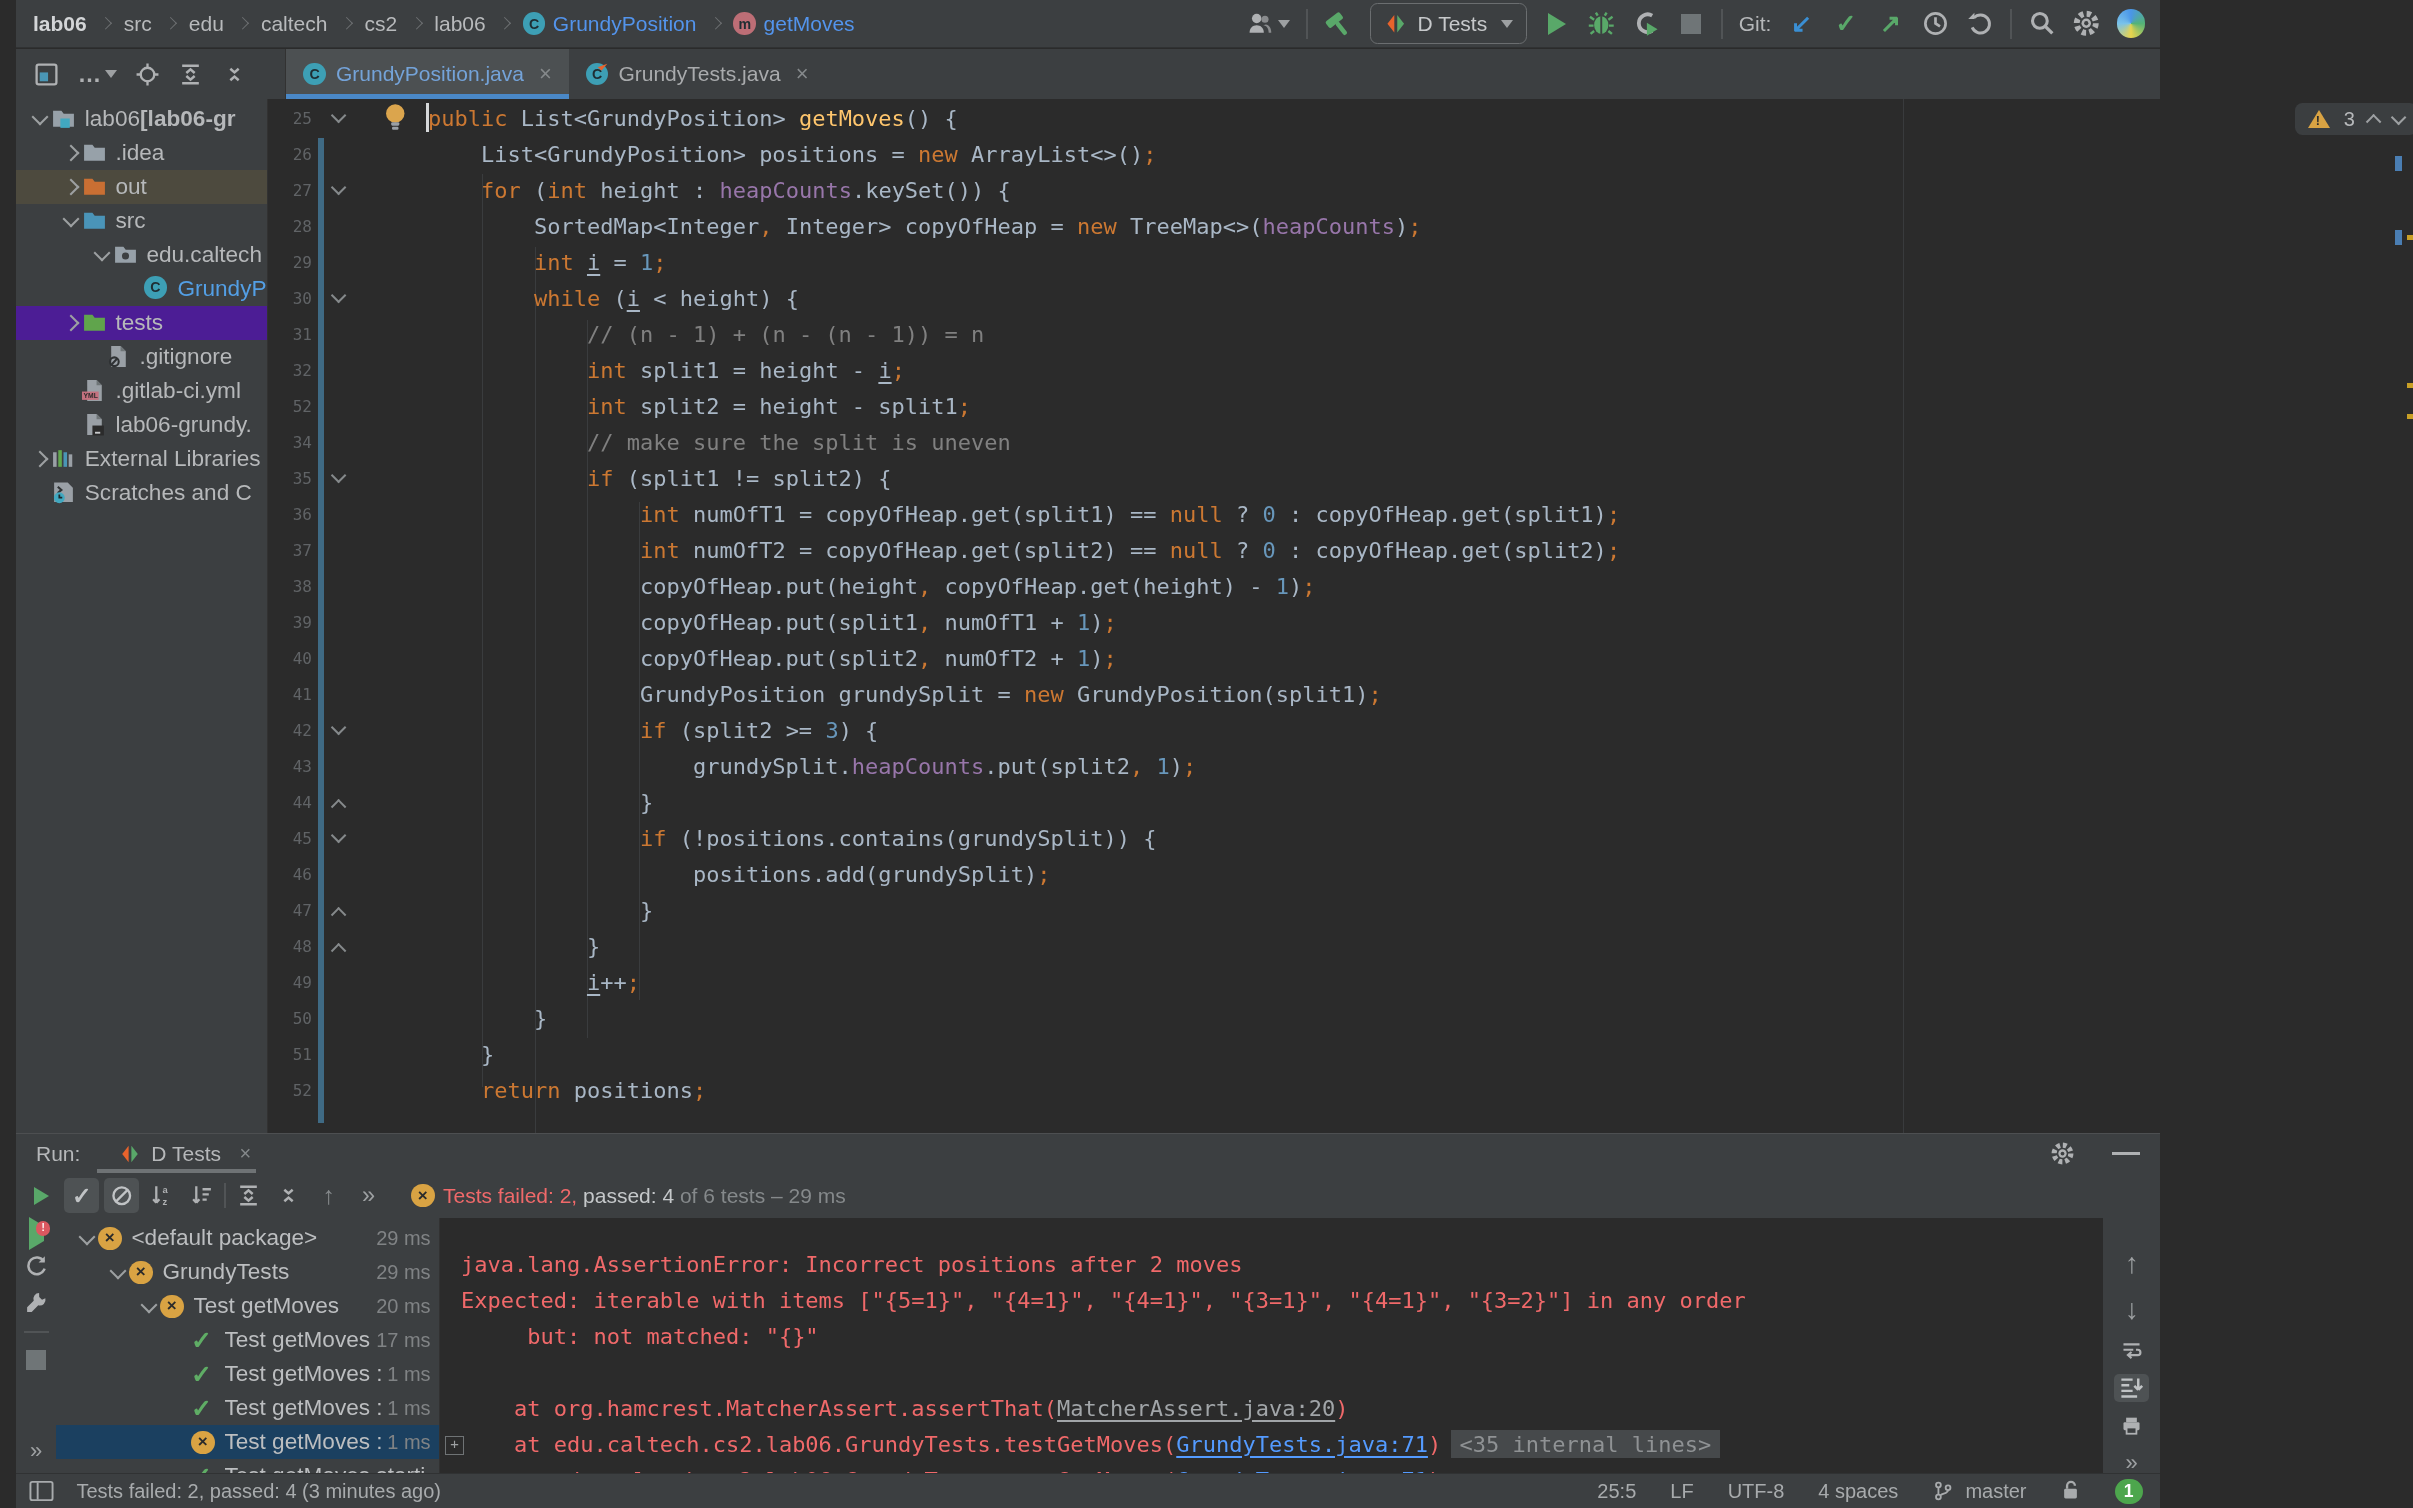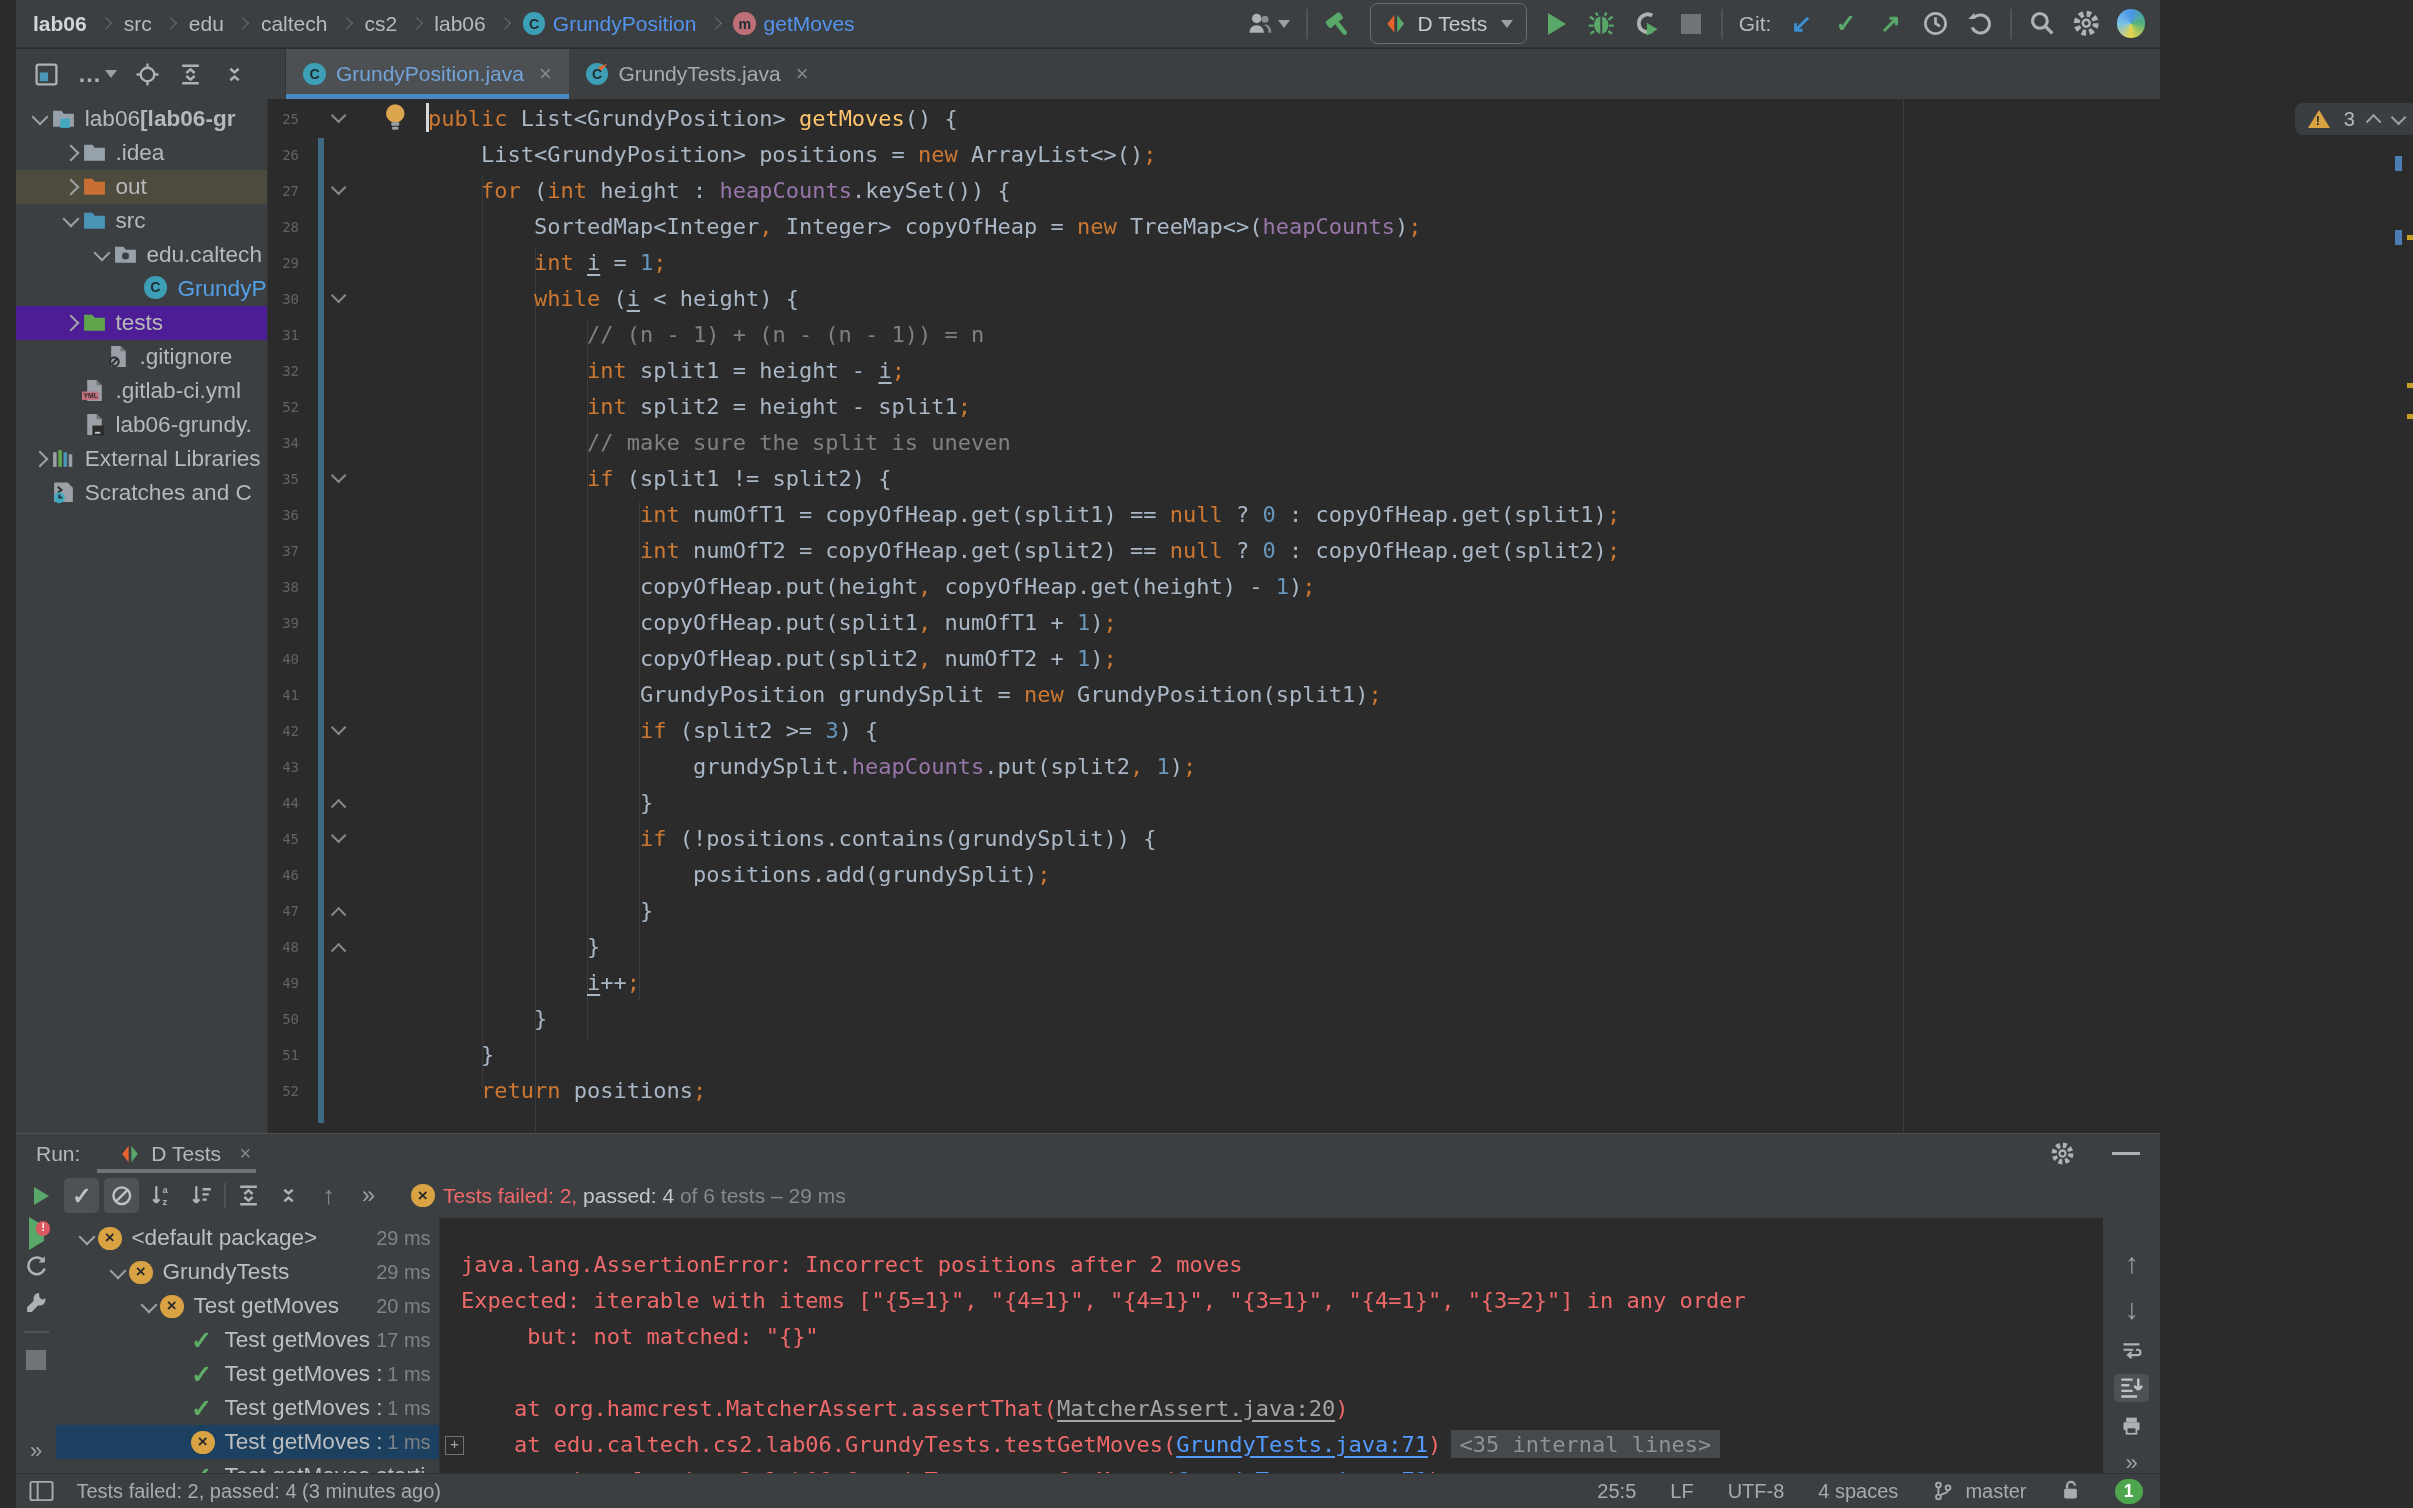--- a/index.html
+++ b/index.html
@@ -50,21 +50,21 @@
   .trow .suffix{font-weight:bold;}
   .chev{width:10px;height:10px;border-right:2.2px solid #9da0a2;border-bottom:2.2px solid #9da0a2;flex:0 0 auto;}
   .chev.open{transform:rotate(45deg);margin:-3.4px 5.9px 0 5.9px;}
   .chev.closed{transform:rotate(-45deg);margin:0 5.9px;}
   .chevbox{width:22px;flex:0 0 auto;display:flex;justify-content:center;}
   .ticon{width:25px;height:25px;margin-right:8.4px;flex:0 0 auto;display:flex;}
   
   .editor{position:absolute;left:253px;top:99px;width:2160px;height:1034px;background:#2b2b2b;overflow:hidden;}
   .codeline{position:relative;height:36px;font-family:"DejaVu Sans Mono",monospace;font-size:22px;
     line-height:36px;white-space:pre;}
-  .ln{position:absolute;left:3px;width:27px;text-align:right;color:#606366;font-size:14px;}
+  .ln{position:absolute;left:16px;width:27px;text-align:right;color:#606366;font-size:16px;}
   .foldm{position:absolute;left:64px;top:11.7px;}
   .ctext{margin-left:159px;}
   .k{color:#cc7832;} .t{color:#a9b7c6;} .f{color:#9876aa;} .n{color:#6897bb;}
   .c{color:#808080;} .m{color:#ffc66d;} .p{color:#cc7832;}
   .u{color:#a9b7c6;text-decoration:underline;text-underline-offset:4.2px;}
   .vcsbar{position:absolute;left:49px;width:5.9px;background:#3f6a84;}
   .iguide{position:absolute;width:0.8px;background:#3a3c3e;}
   .marginguide{position:absolute;left:1634px;top:0;bottom:0;width:0.8px;background:#393b3d;}
   .caret{position:absolute;left:157px;top:4.2px;width:2.5px;height:29px;background:#d6d8da;}
   .bulb{position:absolute;left:112px;top:2.5px;}

